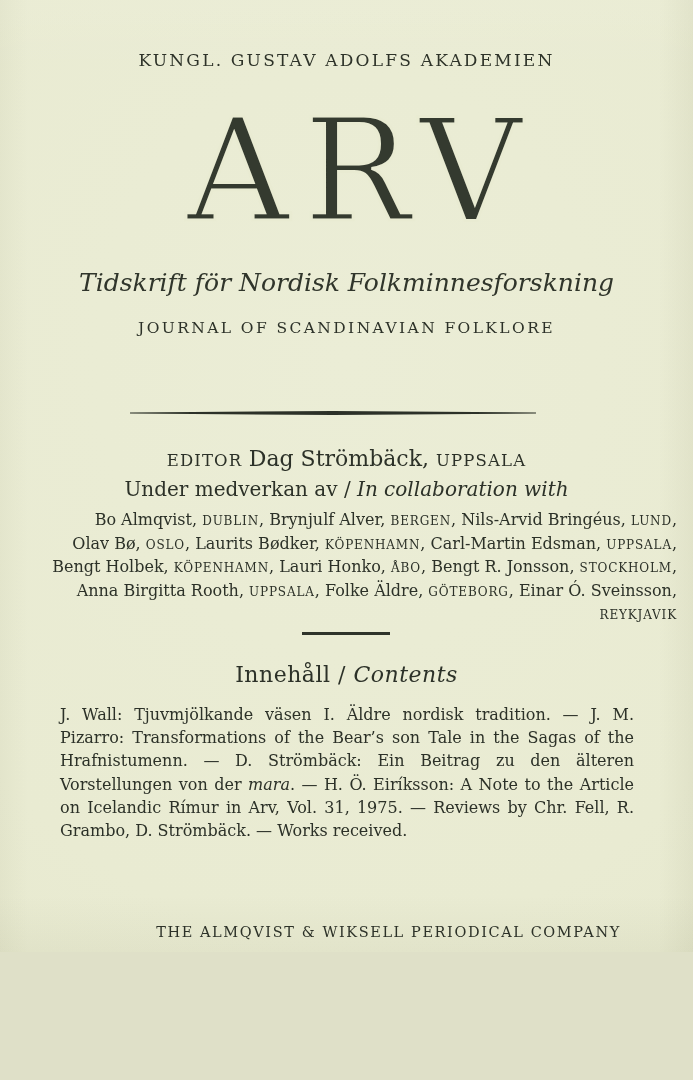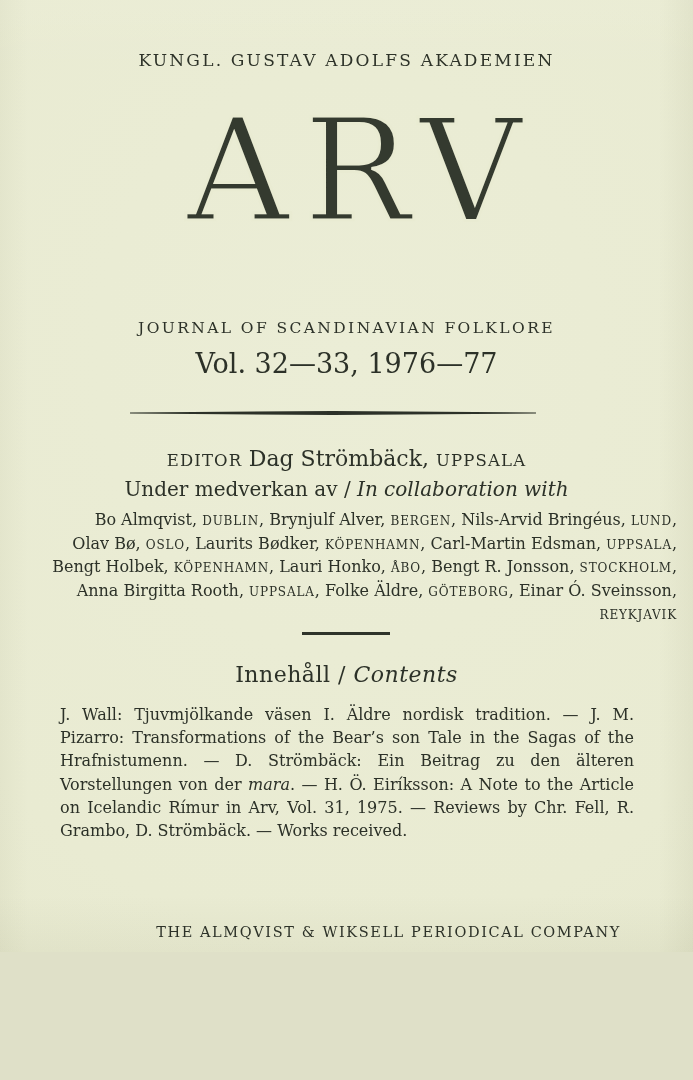--- a/index.html
+++ b/index.html
@@ -122,24 +122,24 @@
 
 <div class="page">
 
   <div class="abs academy">KUNGL. GUSTAV ADOLFS AKADEMIEN</div>
 
   <div class="abs arv-wrap">
     <span class="arv-base">ARV</span>
     <span class="arv-inline" aria-hidden="true">ARV</span>
   </div>
 
+  <div class="abs subtitle-sv">Tidskrift för Nordisk Folkminnesforskning</div>
 
   <div class="abs subtitle-en">JOURNAL OF SCANDINAVIAN FOLKLORE</div>
 
-  <div class="abs volume">Vol. 32—33, 1976—77</div>
 
   <div class="swelled-rule"></div>
 
   <div class="abs editor-line"><span class="seg-sc">EDITOR </span><span class="seg-r">Dag Strömbäck, </span><span class="seg-sc">UPPSALA</span></div>
 
   <div class="abs collab-intro"><span class="seg-r">Under medverkan av / </span><span class="seg-i">In collaboration with</span></div>
 
   <div class="abs collaborators">
     <div><span class="seg-r">Bo Almqvist, </span><span class="seg-sc">DUBLIN</span><span class="seg-r">, Brynjulf Alver, </span><span class="seg-sc">BERGEN</span><span class="seg-r">, Nils-Arvid Bringéus, </span><span class="seg-sc">LUND</span><span class="seg-r">,</span></div>
     <div><span class="seg-r">Olav Bø, </span><span class="seg-sc">OSLO</span><span class="seg-r">, Laurits Bødker, </span><span class="seg-sc">KÖPENHAMN</span><span class="seg-r">, Carl-Martin Edsman, </span><span class="seg-sc">UPPSALA</span><span class="seg-r">,</span></div>

